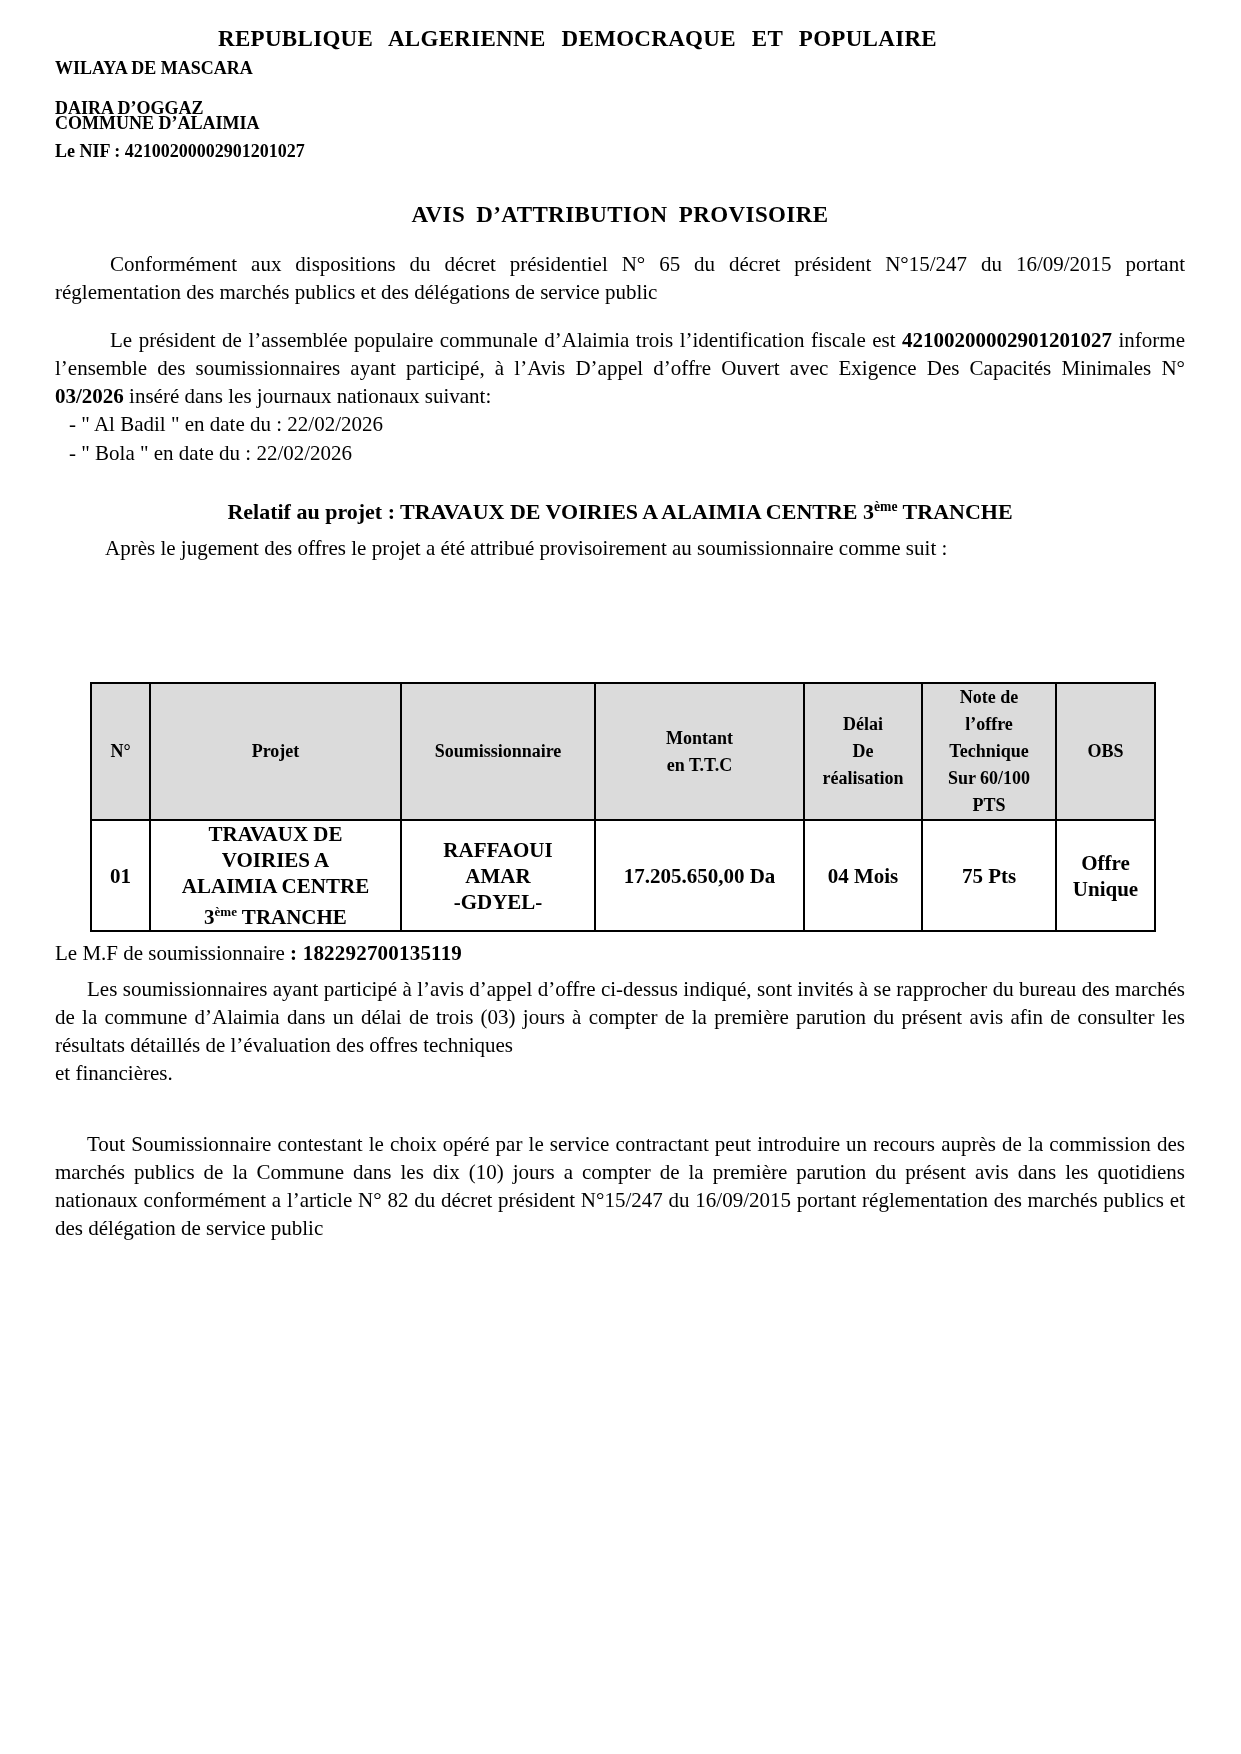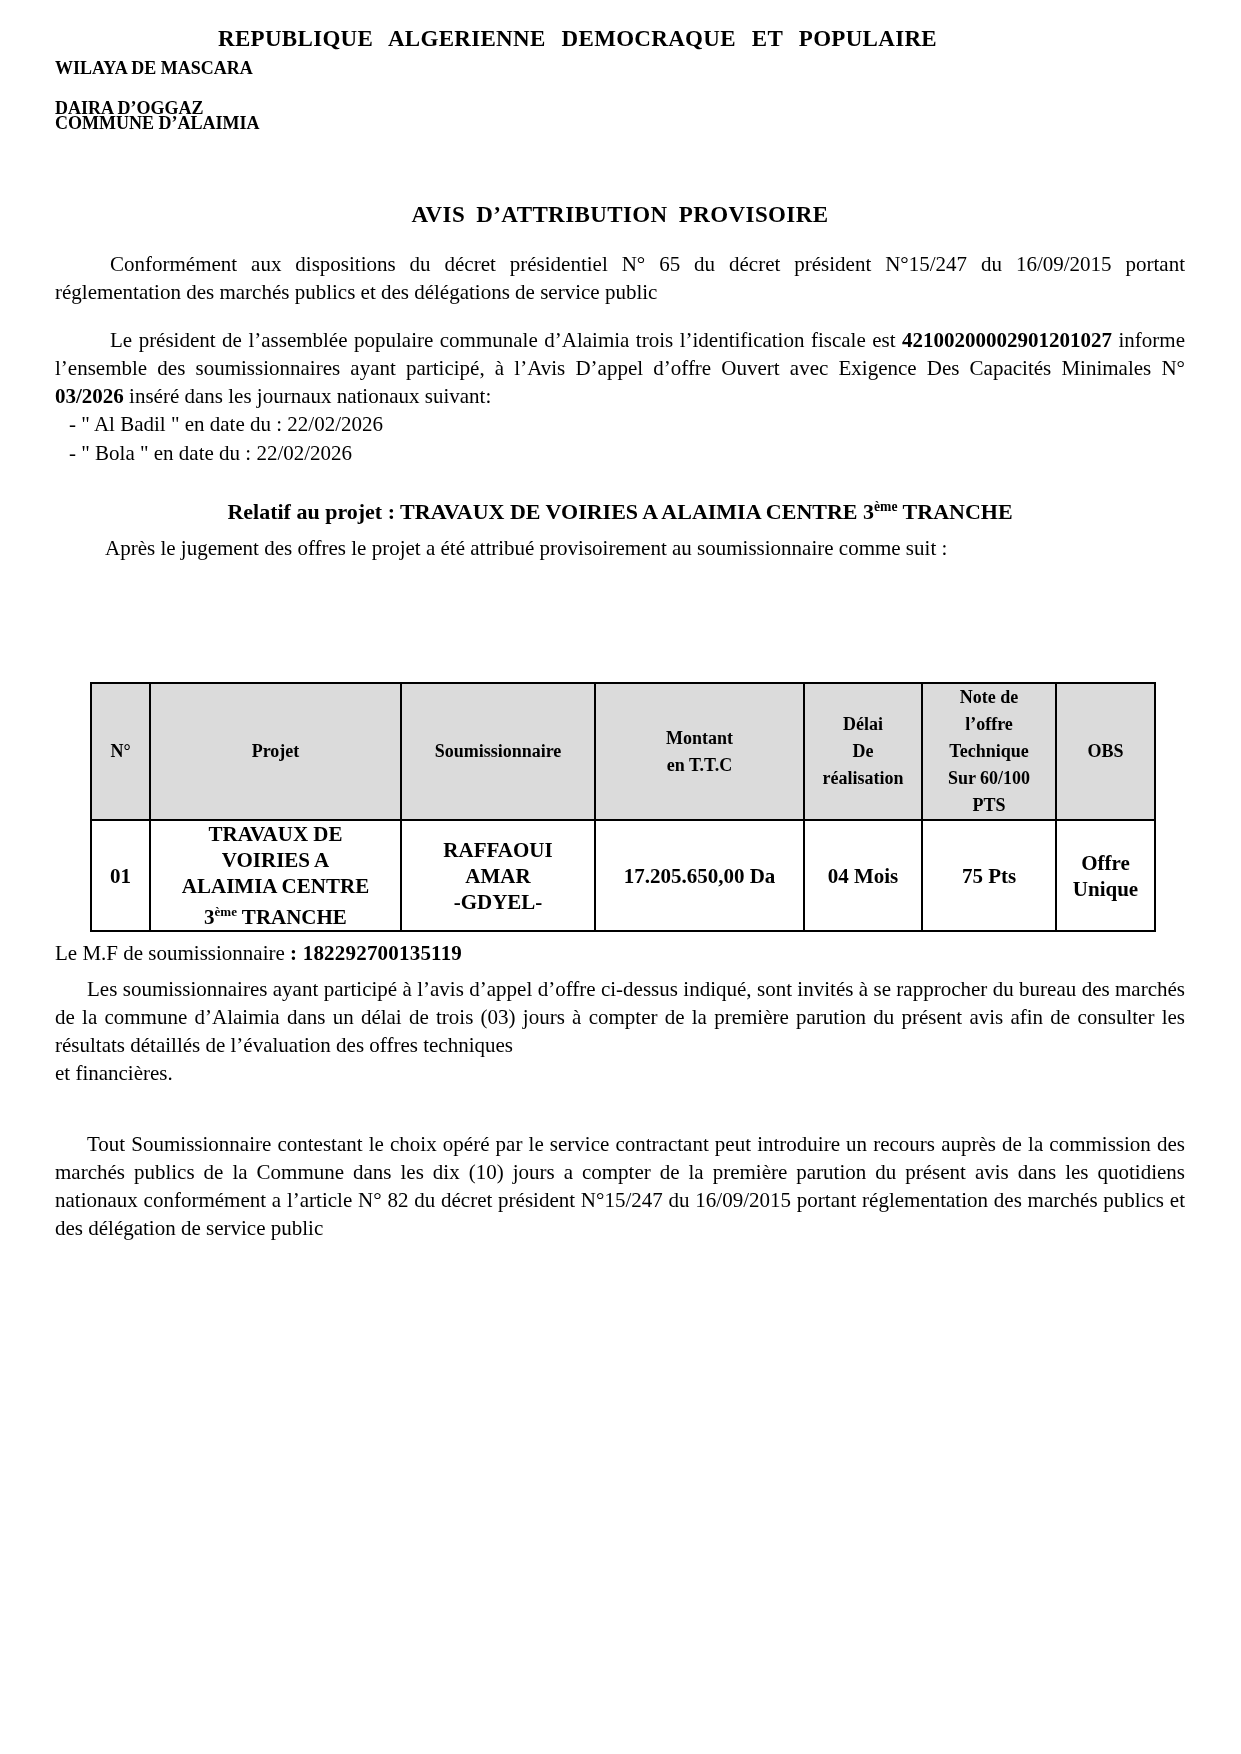--- a/index.html
+++ b/index.html
@@ -123,20 +123,21 @@
 </style>
 </head>
 <body>
 
 <div class="page">
 
   <div class="abs republic">REPUBLIQUE  ALGERIENNE  DEMOCRAQUE  ET  POPULAIRE</div>
   <div class="abs hline wilaya">WILAYA DE MASCARA</div>
   <div class="abs hline daira">DAIRA D’OGGAZ</div>
   <div class="abs hline commune">COMMUNE D’ALAIMIA</div>
+  <div class="abs hline nif">Le NIF : 42100200002901201027</div>
 
   <div class="abs notice-title">AVIS D’ATTRIBUTION  PROVISOIRE</div>
 
   <p class="abs para p1">Conformément aux dispositions du décret présidentiel N° 65 du décret président N°15/247 du 16/09/2015 portant réglementation des marchés publics et des délégations de service public</p>
 
   <p class="abs para p2"><span>Le président de l’assemblée populaire communale d’Alaimia trois l’identification fiscale est </span><b>42100200002901201027</b><span> informe l’ensemble des soumissionnaires ayant participé, à l’Avis D’appel d’offre Ouvert avec Exigence Des Capacités Minimales N° </span><b>03/2026</b><span>  inséré dans les journaux nationaux suivant:</span></p>
 
   <div class="abs journals">
     <div>- " Al Badil " en date du : 22/02/2026</div>
     <div>- " Bola " en date du : 22/02/2026</div>

